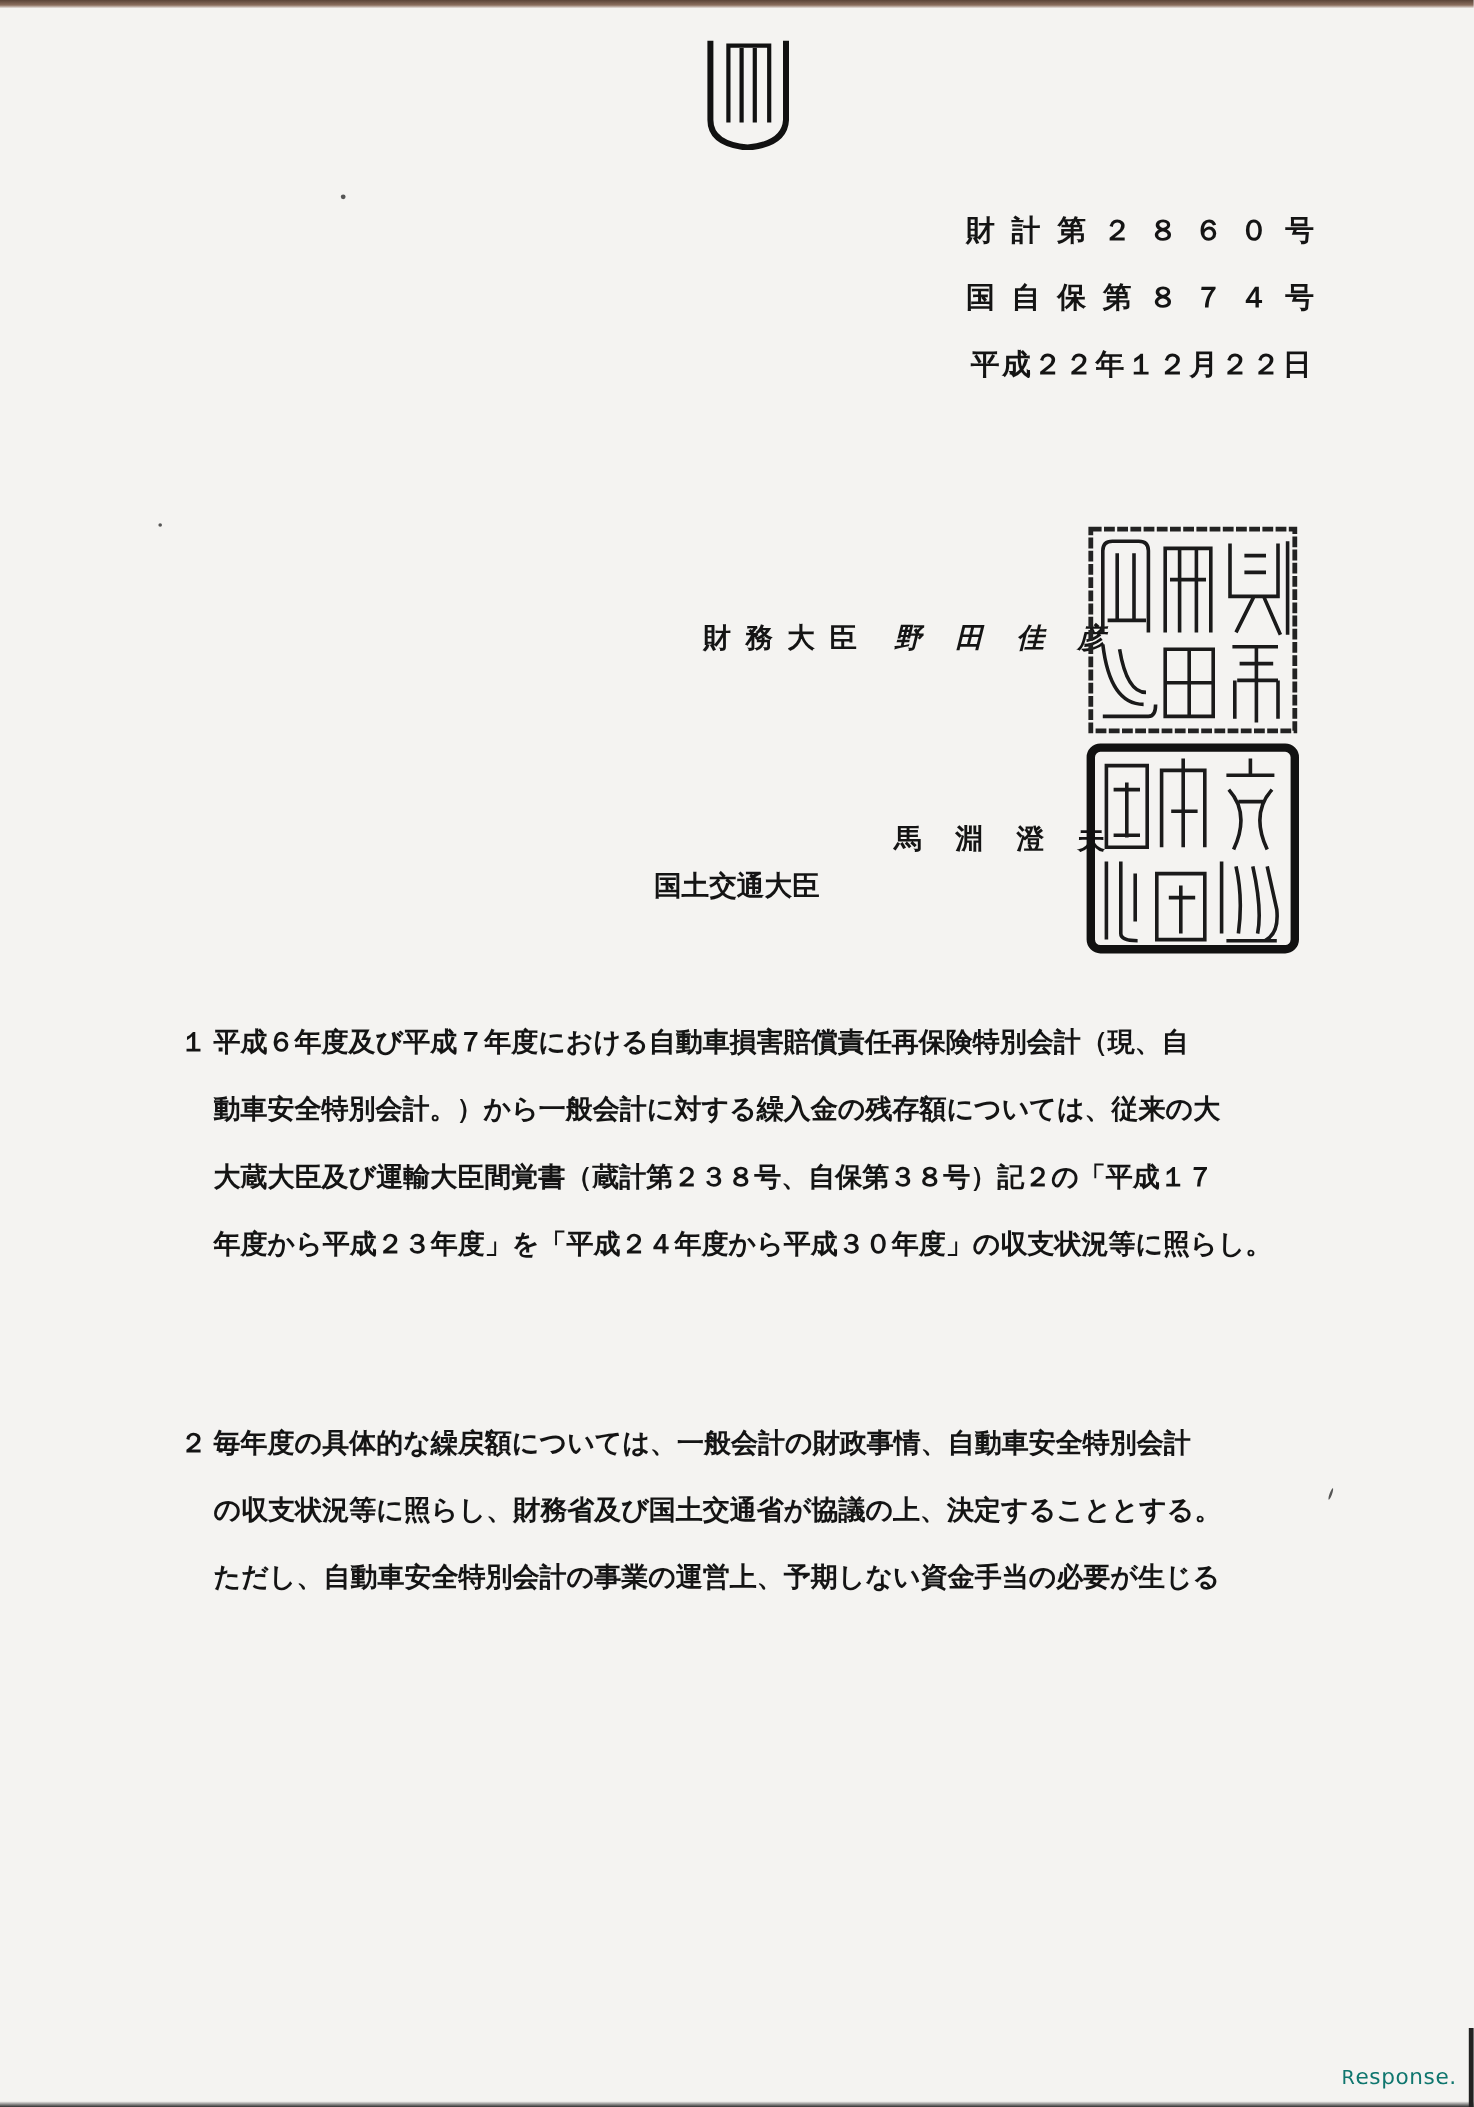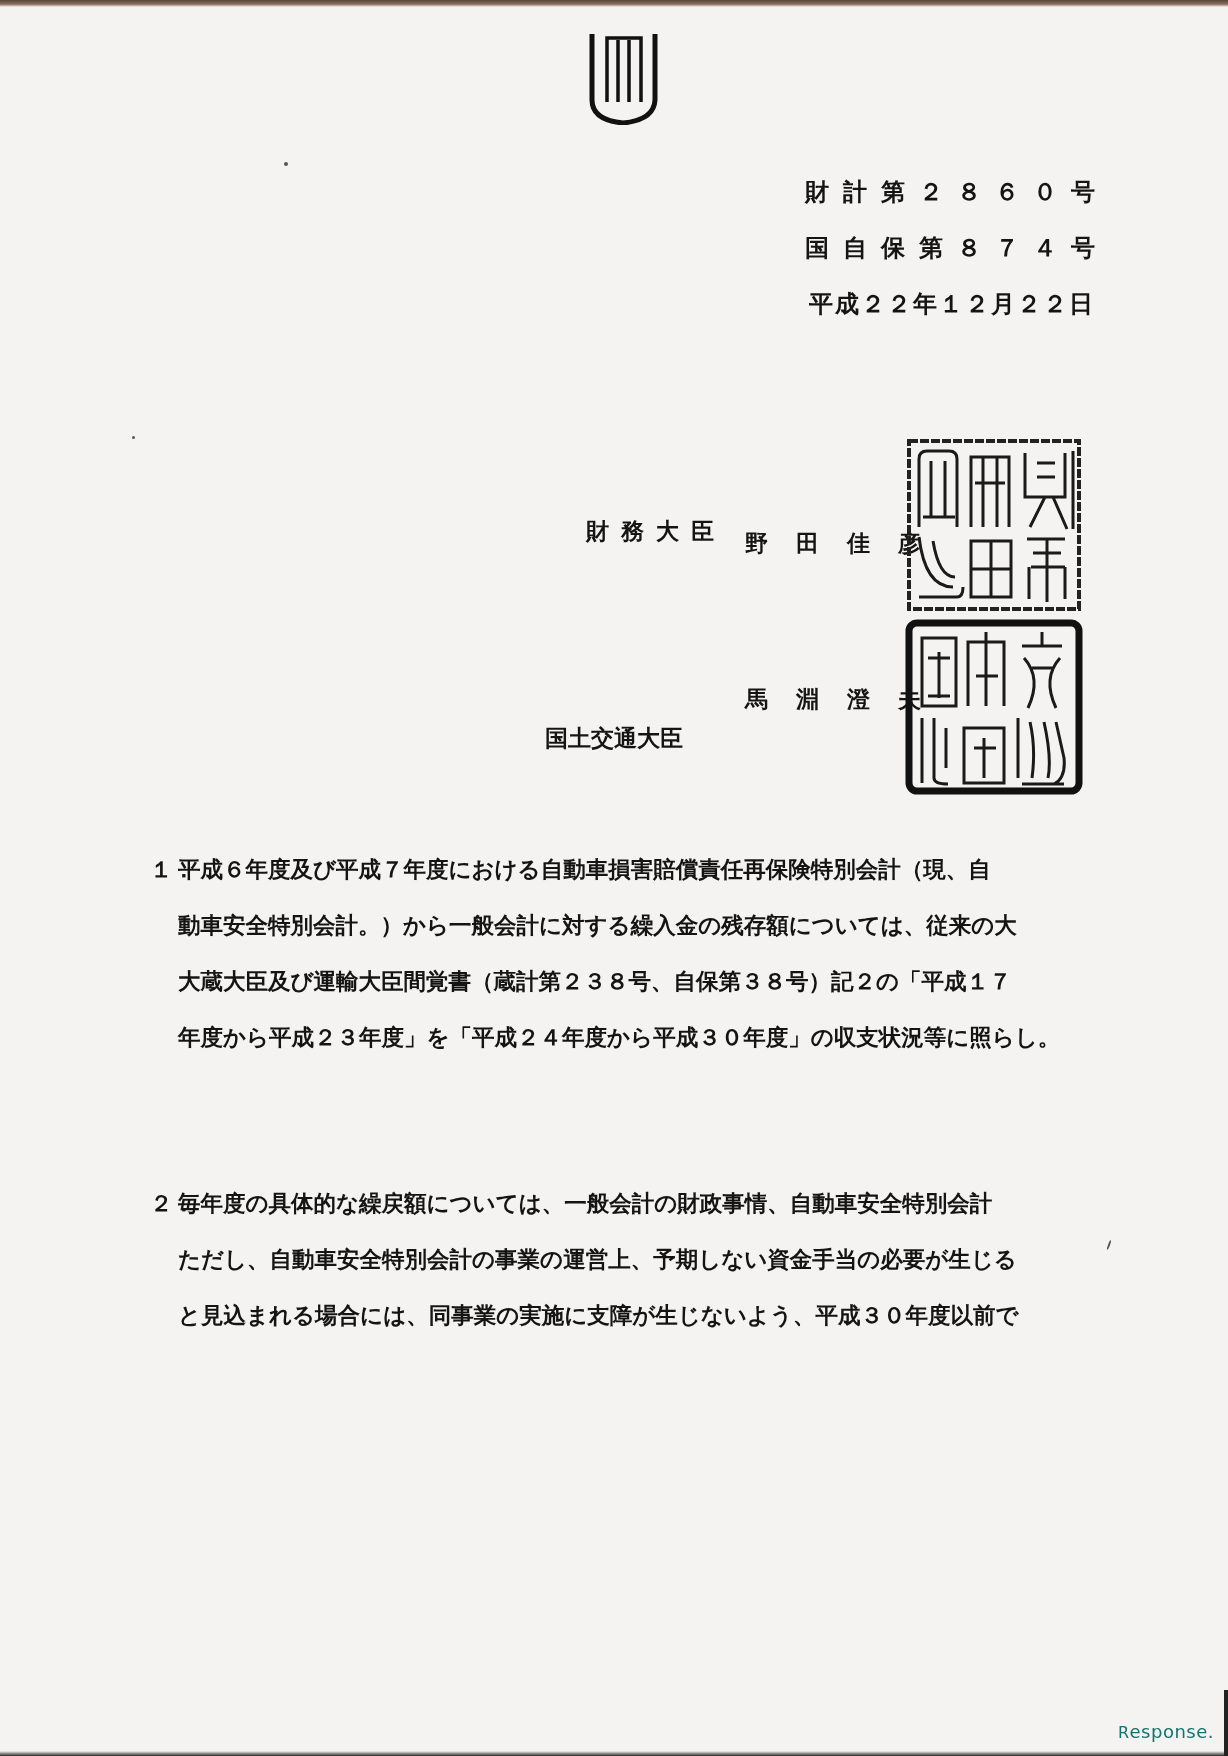--- a/index.html
+++ b/index.html
@@ -25,21 +25,21 @@
     position: absolute; right: 133px; font-size: 24px; font-weight: bold;
     letter-spacing: 0; white-space: pre; text-align: right;
   }
   .hdr.l1 { top: 176px; letter-spacing: 14px; margin-right: -14px; margin-left: 14px; }
   .hdr.l2 { top: 232px; letter-spacing: 14px; margin-right: -14px; }
   .hdr.l3 { top: 288px; letter-spacing: 2px; }
   .sig {
     position: absolute; font-size: 23px; font-weight: bold; white-space: pre;
   }
   .sig-title1 { left: 545px; top: 516px; letter-spacing: 12px; margin-left: 41px; }
-  .sig-name1  { left: 745px; top: 528px; letter-spacing: 28px; }
+  .sig-name1  { left: 745px; top: 516px; letter-spacing: 28px; font-style: italic; }
   .sig-title2 { left: 545px; top: 684px; letter-spacing: 0px; margin-top: 39px; }
   .sig-name2  { left: 745px; top: 684px; letter-spacing: 28px; }
   .stamp { position: absolute; }
   .stamp1 { left: 905px; top: 437px; width: 178px; height: 178px; }
   .stamp2 { left: 904px; top: 618px; width: 180px; height: 178px; }
   .para { position: absolute; left: 150px; width: 945px; font-size: 22.5px; font-weight: bold; }
   .para .line { height: 56px; line-height: 30px; white-space: pre; }
   .para .line.cont { padding-left: 28px; }
   .para1 { top: 854px; }
   .para2 { top: 1188px; }
@@ -101,21 +101,21 @@
 
 <div class="para para1">
   <div class="line"><span class="num">１．</span><span>平成６年度及び平成７年度における自動車損害賠償責任再保険特別会計（現、自</span></div>
   <div class="line cont">動車安全特別会計。）から一般会計に対する繰入金の残存額については、従来の大</div>
   <div class="line cont">大蔵大臣及び運輸大臣間覚書（蔵計第２３８号、自保第３８号）記２の「平成１７</div>
   <div class="line cont">年度から平成２３年度」を「平成２４年度から平成３０年度」の収支状況等に照らし。</div>
 </div>
 
 <div class="para para2">
   <div class="line"><span class="num">２．</span><span>毎年度の具体的な繰戻額については、一般会計の財政事情、自動車安全特別会計</span></div>
+  <div class="line cont">の収支状況等に照らし、財務省及び国土交通省が協議の上、決定することとする。</div>
   <div class="line cont">ただし、自動車安全特別会計の事業の運営上、予期しない資金手当の必要が生じる</div>
-  <div class="line cont">と見込まれる場合には、同事業の実施に支障が生じないよう、平成３０年度以前で</div>
 </div>
 
 <div class="speck" style="left:284px;top:162px;width:4px;height:4px"></div>
 <div class="speck" style="left:132px;top:436px;width:3px;height:3px"></div>
 <div class="speck" style="left:1108px;top:1240px;width:2px;height:10px;transform:rotate(20deg)"></div>
 
 <div class="watermark"><span class="wm-arrow">R</span><span>esponse.</span></div>
 
 </body></html>

